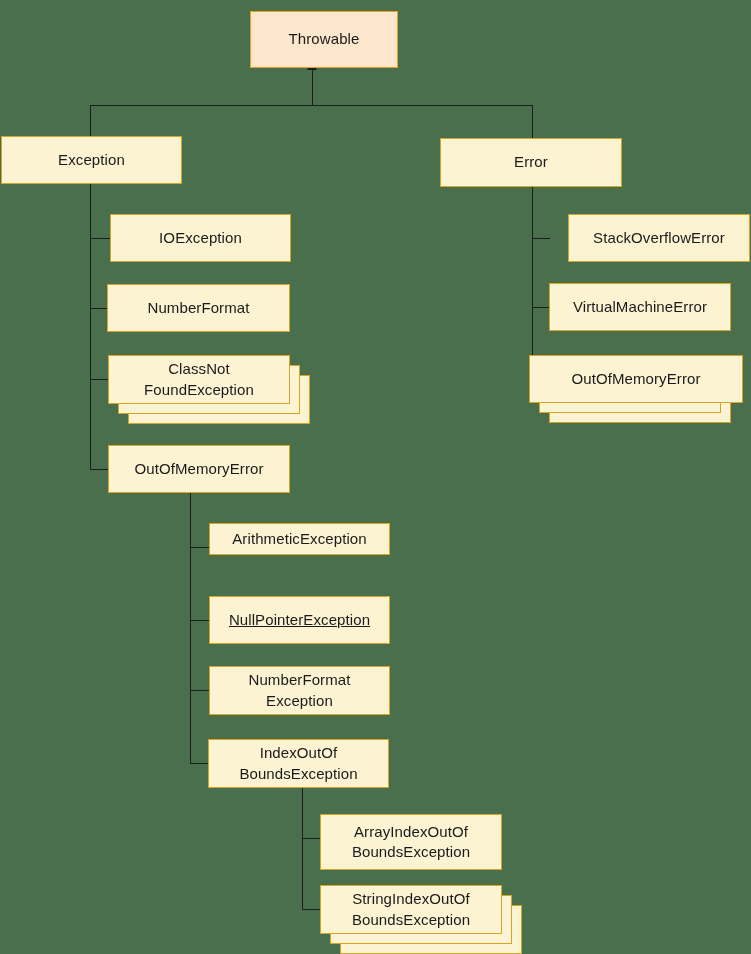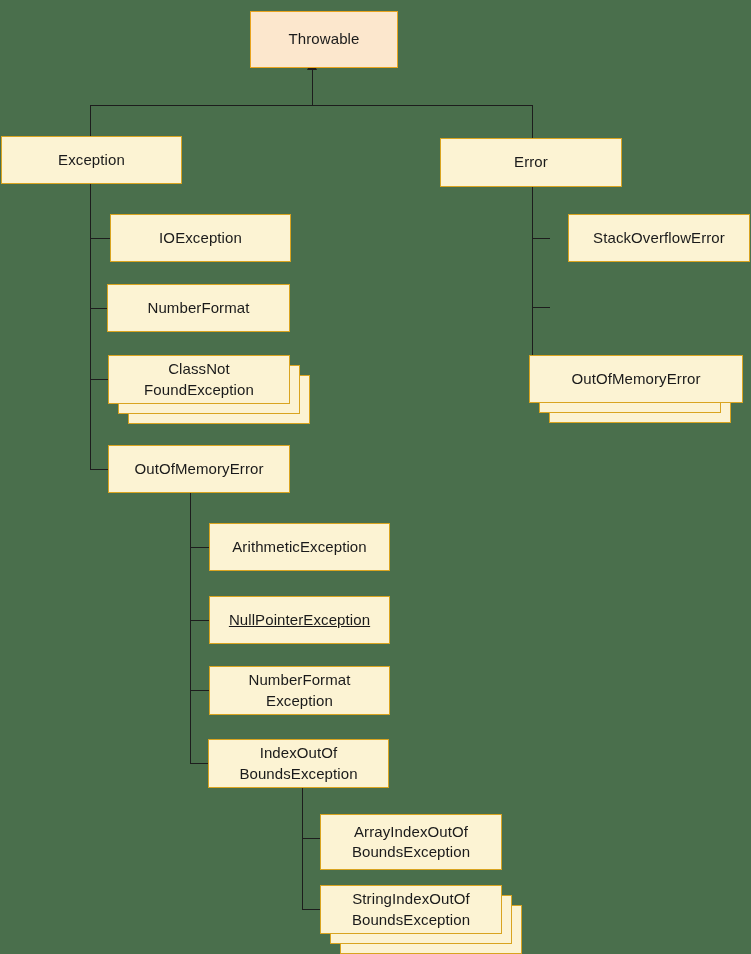--- a/index.html
+++ b/index.html
@@ -89,24 +89,25 @@
     <div class="node" style="left: 1px; top: 136px; width: 181px; height: 48px; background: rgb(252, 243, 211); border-color: rgb(217, 164, 32);">Exception</div>
     <div class="node" style="left: 440px; top: 138px; width: 182px; height: 49px; background: rgb(252, 243, 211); border-color: rgb(217, 164, 32);">Error</div>
     <div class="node" style="left: 110px; top: 214px; width: 181px; height: 48px; background: rgb(252, 243, 211); border-color: rgb(217, 164, 32);">IOException</div>
     <div class="node" style="left: 107px; top: 284px; width: 183px; height: 48px; background: rgb(252, 243, 211); border-color: rgb(217, 164, 32);">NumberFormat</div>
     <div class="stack-layer" style="left: 128px; top: 375px; width: 182px; height: 49px; background: rgb(252, 243, 211); border-color: rgb(217, 164, 32); z-index: 1;"></div>
     <div class="stack-layer" style="left: 118px; top: 365px; width: 182px; height: 49px; background: rgb(252, 243, 211); border-color: rgb(217, 164, 32); z-index: 2;"></div>
     <div class="node" style="left: 108px; top: 355px; width: 182px; height: 49px; background: rgb(252, 243, 211); border-color: rgb(217, 164, 32);">ClassNot
 FoundException</div>
     <div class="node" style="left: 108px; top: 445px; width: 182px; height: 48px; background: rgb(252, 243, 211); border-color: rgb(217, 164, 32);">OutOfMemoryError</div>
     <div class="node" style="left: 549px; top: 214px; width: 182px; height: 48px; background: rgb(252, 243, 211); border-color: rgb(217, 164, 32); margin-left: 19px;">StackOverflowError</div>
+    <div class="node" style="left: 549px; top: 283px; width: 182px; height: 48px; background: rgb(252, 243, 211); border-color: rgb(217, 164, 32);">VirtualMachineError</div>
     <div class="stack-layer" style="left: 549px; top: 375px; width: 182px; height: 48px; background: rgb(252, 243, 211); border-color: rgb(217, 164, 32); z-index: 1;"></div>
     <div class="stack-layer" style="left: 539px; top: 365px; width: 182px; height: 48px; background: rgb(252, 243, 211); border-color: rgb(217, 164, 32); z-index: 2;"></div>
     <div class="node" style="left: 529px; top: 355px; width: 214px; height: 48px; background: rgb(252, 243, 211); border-color: rgb(217, 164, 32);">OutOfMemoryError</div>
-    <div class="node" style="left: 209px; top: 523px; width: 181px; height: 48px; background: rgb(252, 243, 211); border-color: rgb(217, 164, 32);">ArithmeticException</div>
+    <div class="node" style="left: 209px; top: 523px; width: 181px; height: 32px; background: rgb(252, 243, 211); border-color: rgb(217, 164, 32);">ArithmeticException</div>
     <div class="node" style="left: 209px; top: 596px; width: 181px; height: 48px; background: rgb(252, 243, 211); border-color: rgb(217, 164, 32); text-decoration: underline;">NullPointerException</div>
     <div class="node" style="left: 209px; top: 666px; width: 181px; height: 49px; background: rgb(252, 243, 211); border-color: rgb(217, 164, 32);">NumberFormat
 Exception</div>
     <div class="node" style="left: 208px; top: 739px; width: 181px; height: 49px; background: rgb(252, 243, 211); border-color: rgb(217, 164, 32);">IndexOutOf
 BoundsException</div>
     <div class="node" style="left: 320px; top: 814px; width: 182px; height: 56px; background: rgb(252, 243, 211); border-color: rgb(217, 164, 32);">ArrayIndexOutOf
 BoundsException</div>
     <div class="stack-layer" style="left: 340px; top: 905px; width: 182px; height: 49px; background: rgb(252, 243, 211); border-color: rgb(217, 164, 32); z-index: 1;"></div>
     <div class="stack-layer" style="left: 330px; top: 895px; width: 182px; height: 49px; background: rgb(252, 243, 211); border-color: rgb(217, 164, 32); z-index: 2;"></div>
     <div class="node" style="left: 320px; top: 885px; width: 182px; height: 49px; background: rgb(252, 243, 211); border-color: rgb(217, 164, 32);">StringIndexOutOf

